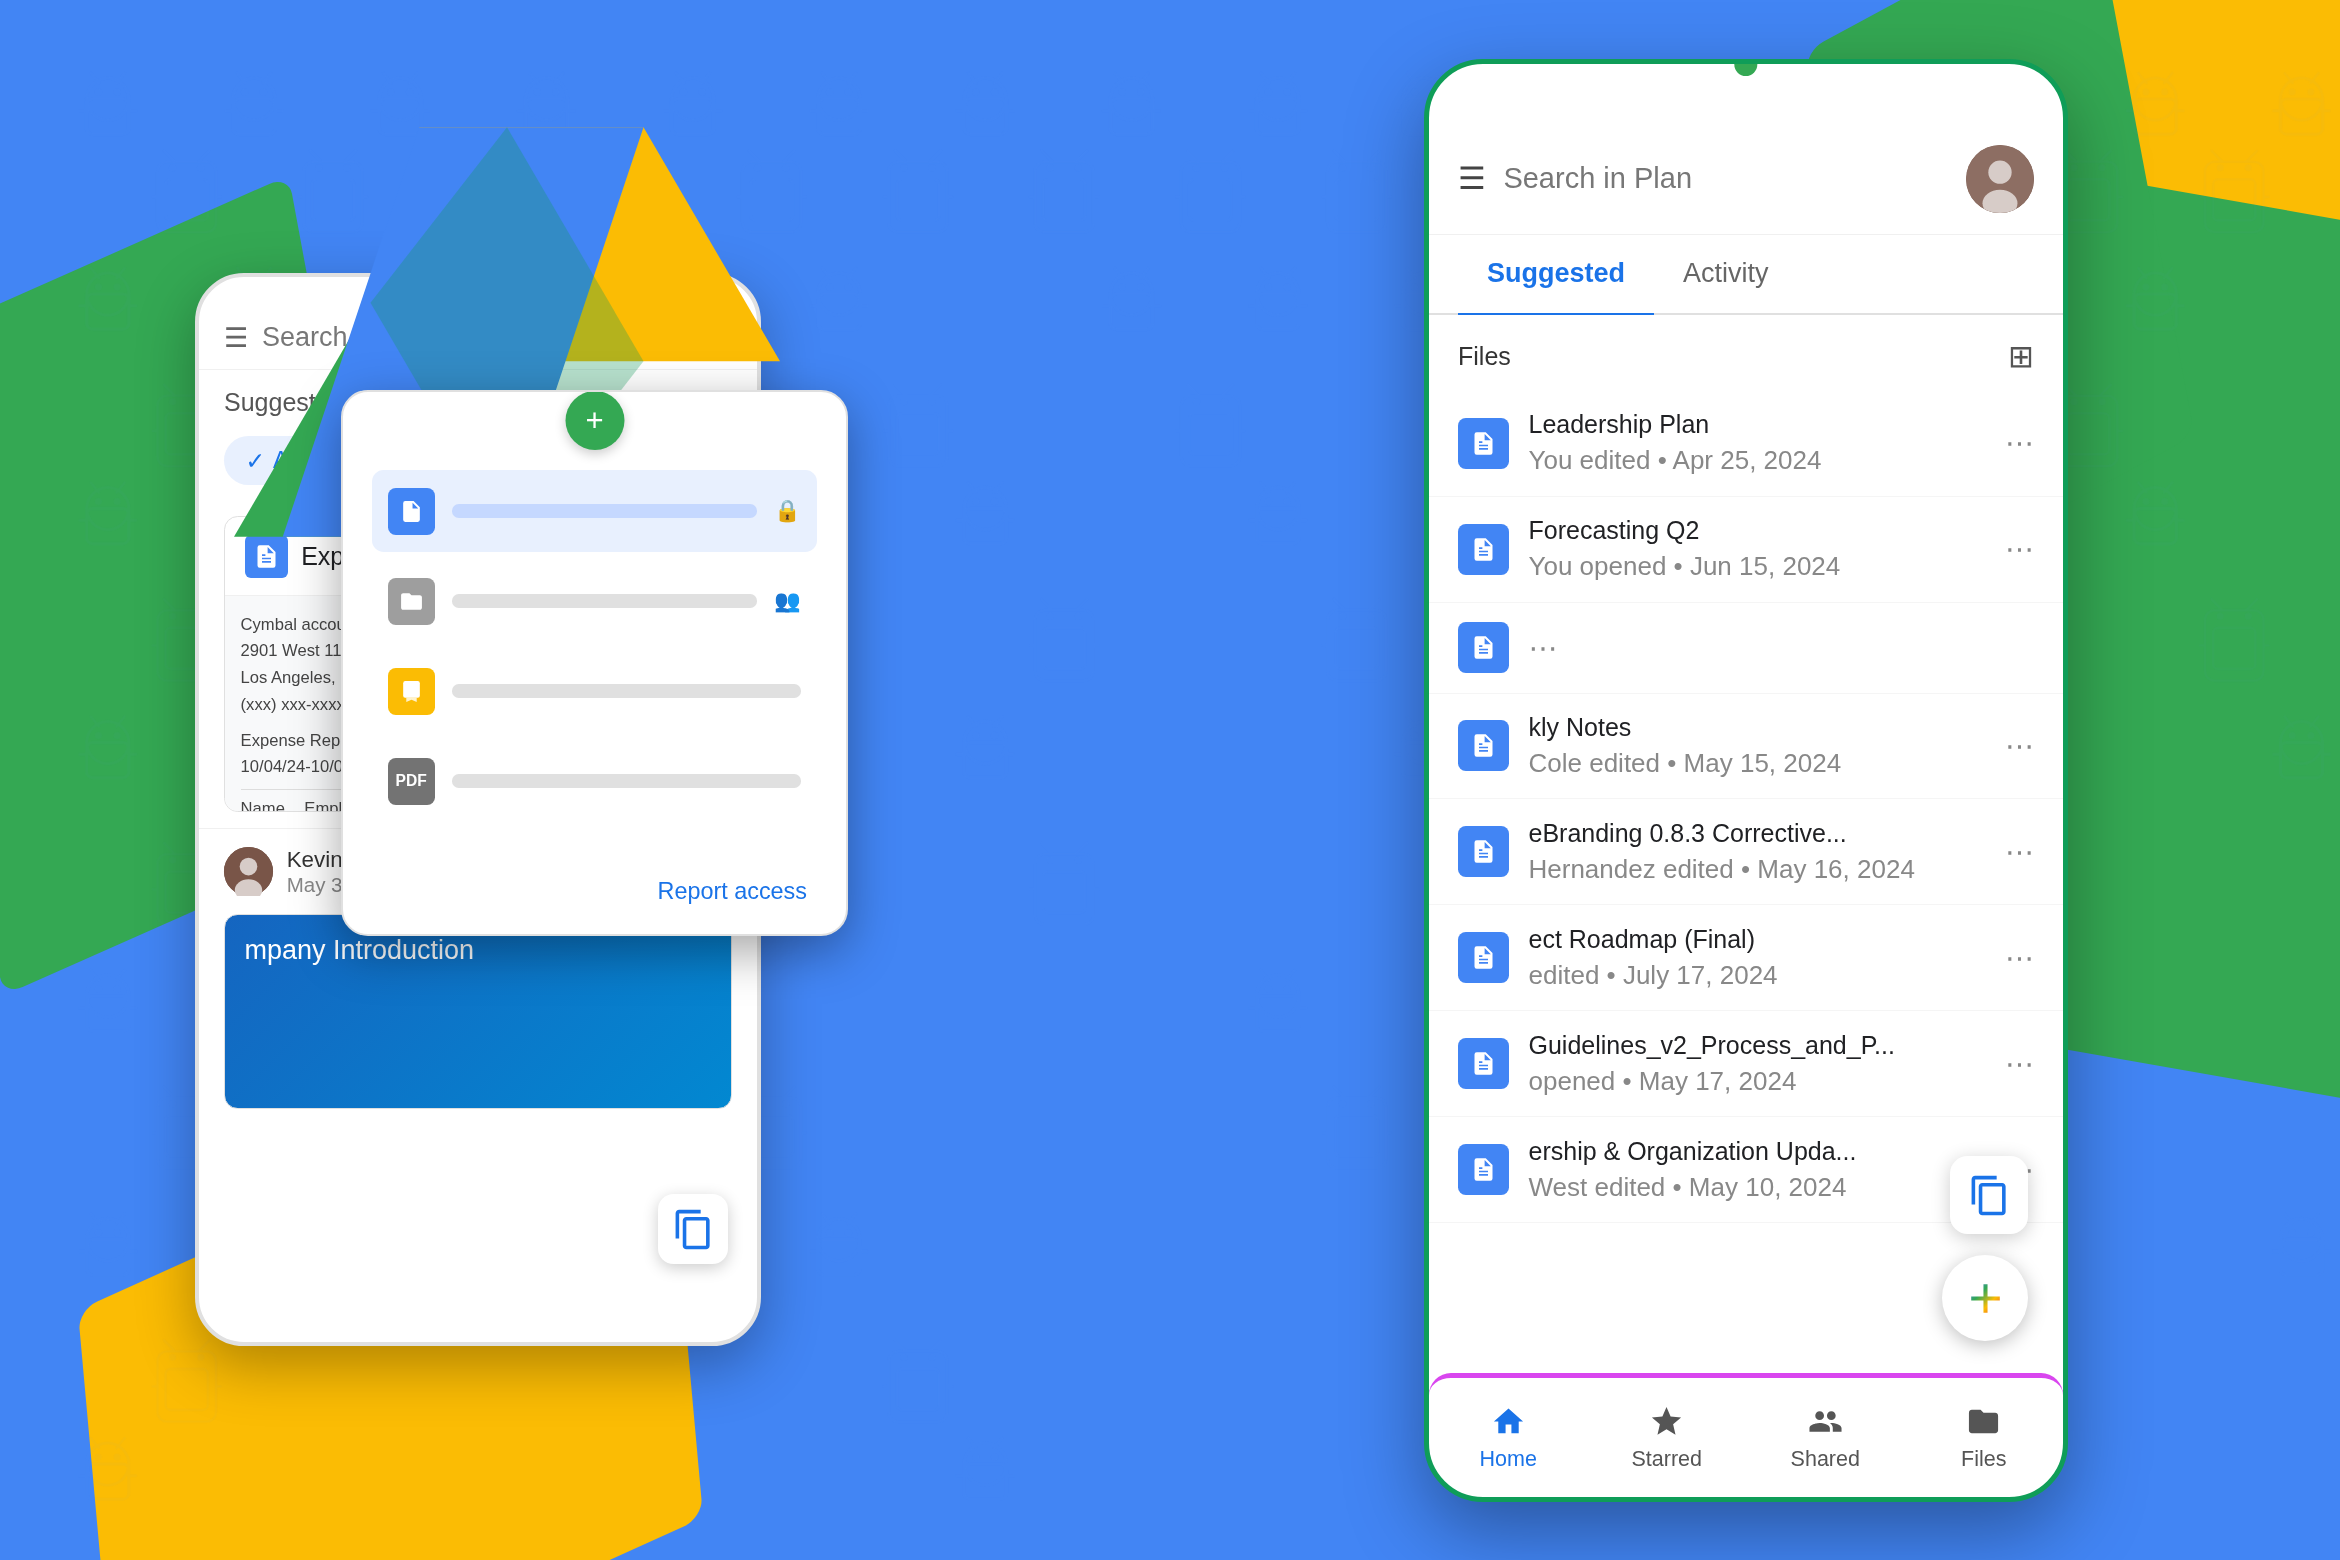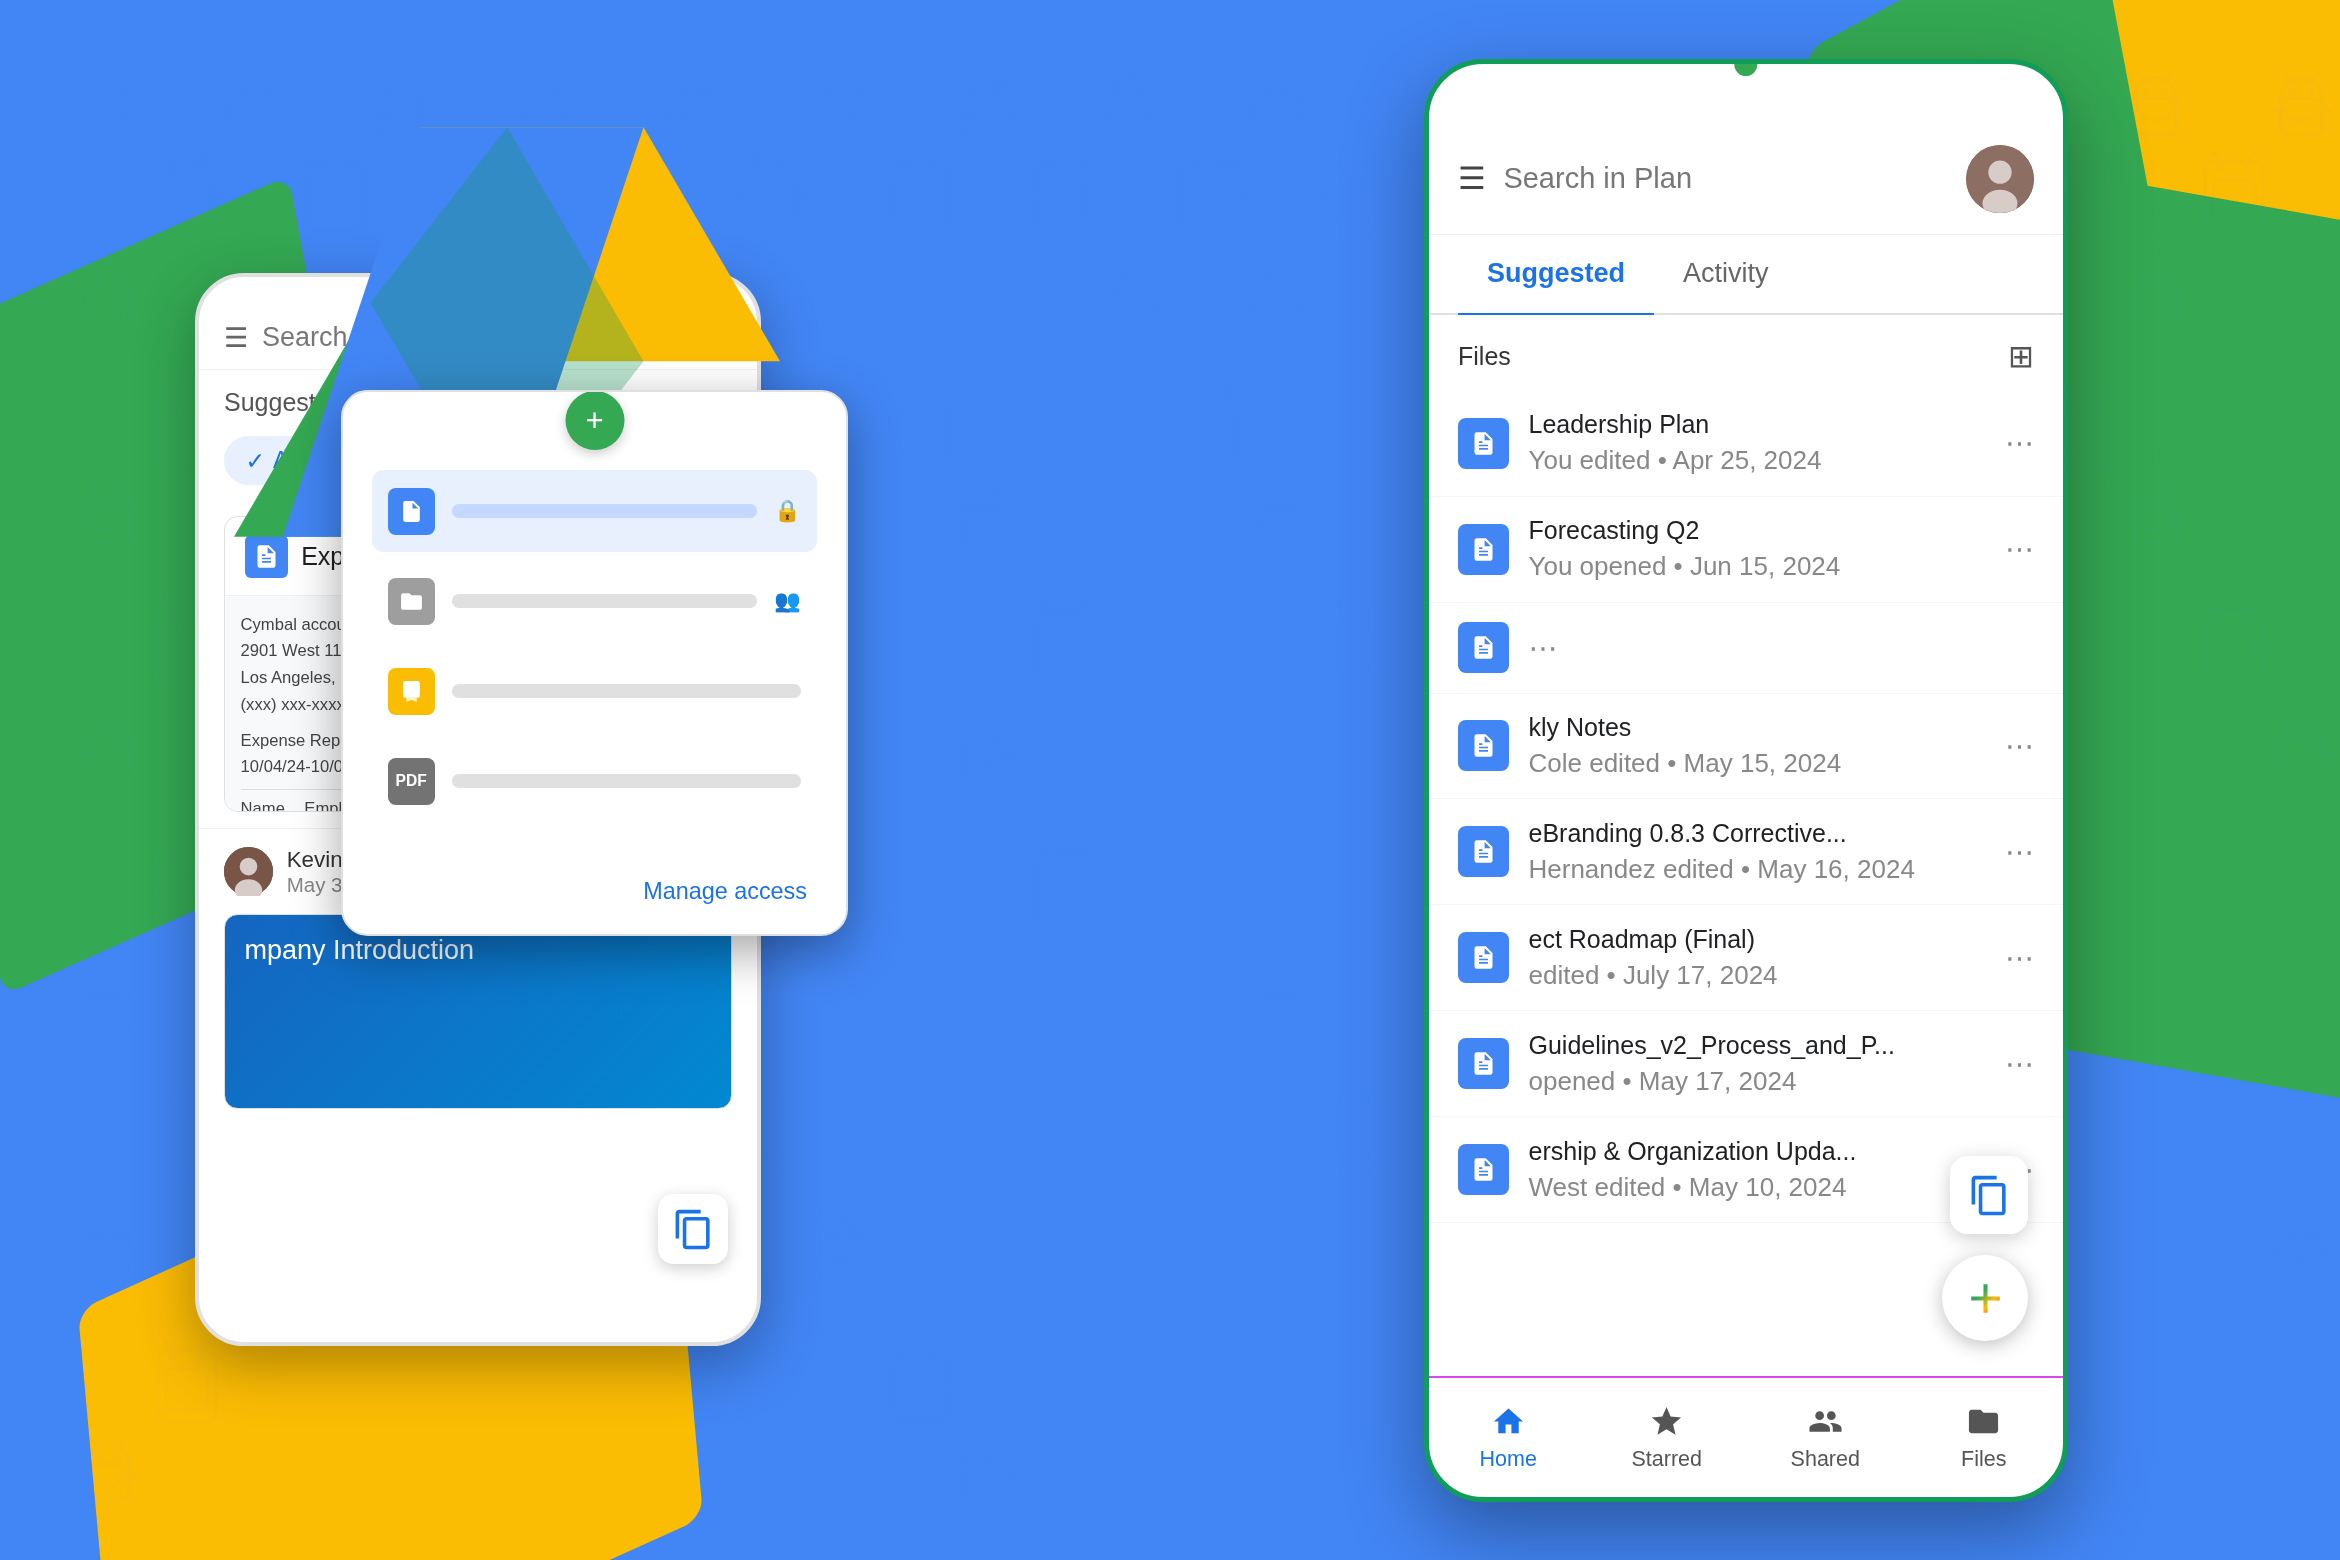--- a/index.html
+++ b/index.html
@@ -225,22 +225,23 @@
 
     .file-more {
       font-size: 29px;
       color: #888;
       cursor: pointer;
     }
 
     
     .bottom-nav {
       display: flex;
-      border-top: 2px solid #d946ef;
+      border-top: 5px solid #d946ef;
       padding: 15.6px 0;
+      border-radius: 22px;
     }
 
     .nav-item {
       flex: 1;
       display: flex;
       flex-direction: column;
       align-items: center;
       gap: 7.8px;
       cursor: pointer;
       padding: 9.8px;
@@ -1048,15 +1049,15 @@
       </div>
       <div class="dialog-item-bar"></div>
     </div>
 
     <div class="dialog-item">
       <div class="dialog-item-icon red-pdf">PDF</div>
       <div class="dialog-item-bar"></div>
     </div>
   </div>
 
-  <span class="manage-access">Manage access</span>
+  <span class="manage-access">Report access</span>
 </div>
 
 
 </body></html>

